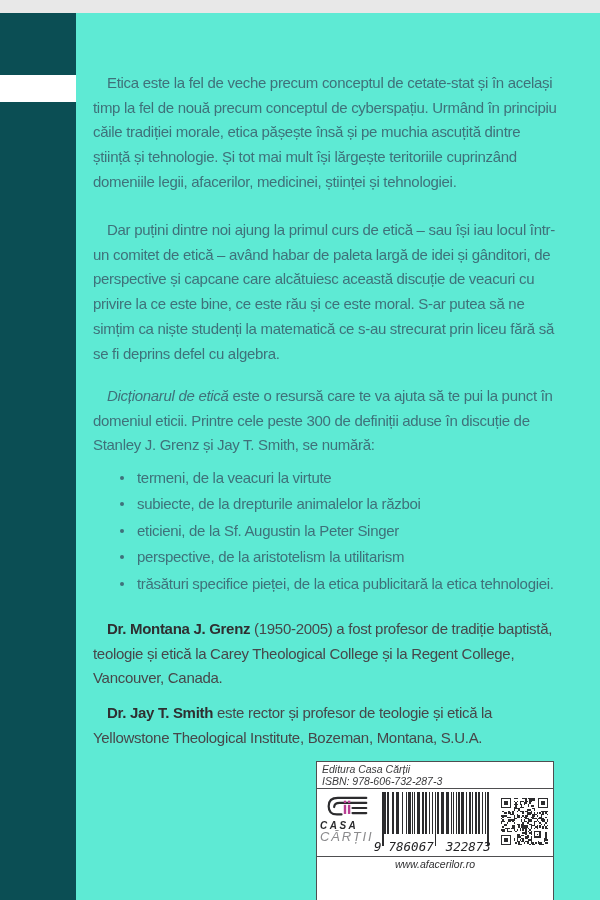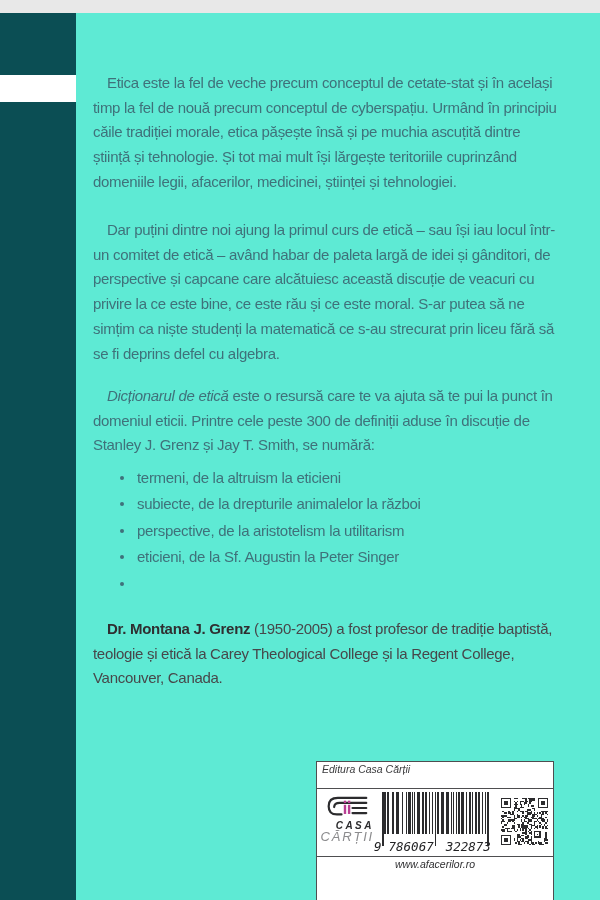--- a/index.html
+++ b/index.html
@@ -40,21 +40,21 @@
   
   .pubbox{
     position:absolute;left:316px;top:748px;width:238px;height:146px;
     box-sizing:border-box;border:1.5px solid #4e4e50;background:#fff;color:#3a3a3c;font-style:italic;
   }
   .pub-header{
     box-sizing:border-box;height:27px;border-bottom:1.5px solid #4e4e50;
     padding:2px 0 0 5px;font-size:10.5px;line-height:11.5px;letter-spacing:0;
   }
   .pub-mid{position:relative;height:67px;}
-  .logo{position:absolute;left:3px;top:6px;width:54px;text-align:right;}
+  .logo{position:absolute;left:3px;top:6px;width:54px;text-align:left;}
   .logo svg{display:block;margin:0 auto;width:44px;height:26px;}
   .logo .l1{font-size:10px;font-weight:bold;letter-spacing:2.5px;color:#2b2b2d;line-height:10px;}
   .logo .l2{font-size:13px;letter-spacing:1.8px;color:#8b8b8d;line-height:11px;}
   .barcode{position:absolute;left:57px;top:3px;width:124px;height:62px;}
   .barcode svg{position:absolute;left:0;top:0;width:124px;height:58px;}
   .digits{
     position:absolute;left:0;bottom:1px;width:124px;height:14px;
     font-family:"DejaVu Sans Mono",monospace;font-size:12.5px;color:#232325;
     display:flex;align-items:flex-end;line-height:13px;
   }
@@ -76,46 +76,49 @@
 
   <p class="para" id="p1">Etica este la fel de veche precum conceptul de cetate-stat și în același timp la fel de nouă precum conceptul de cyberspațiu. Urmând în principiu căile tradiției morale, etica pășește însă și pe muchia ascuțită dintre știință și tehnologie. Și tot mai mult își lărgește teritoriile cuprinzând domeniile legii, afacerilor, medicinei, științei și tehnologiei.</p>
 
   <p class="para" id="p2">Dar puțini dintre noi ajung la primul curs de etică – sau își iau locul într-un comitet de etică – având habar de paleta largă de idei și gânditori, de perspective și capcane care alcătuiesc această discuție de veacuri cu privire la ce este bine, ce este rău și ce este moral. S-ar putea să ne simțim ca niște studenți la matematică ce s-au strecurat prin liceu fără să se fi deprins defel cu algebra.</p>
 
   <p class="para" id="p3"><em>Dicționarul de etică</em><span> este o resursă care te va ajuta să te pui la punct în domeniul eticii. Printre cele peste 300 de definiții aduse în discuție de Stanley J. Grenz și Jay T. Smith, se numără:</span></p>
 
   <div class="bullets">
     <div class="bullet-item">
       <span class="dot"></span>
-      <span>termeni, de la altruism la eticieni</span>
+      <span>termeni, de la veacuri la virtute</span>
     </div>
     <div class="bullet-item">
       <span class="dot"></span>
       <span>subiecte, de la drepturile animalelor la război</span>
     </div>
     <div class="bullet-item">
       <span class="dot"></span>
-      <span>perspective, de la aristotelism la utilitarism</span>
+      <span>eticieni, de la Sf. Augustin la Peter Singer</span>
     </div>
     <div class="bullet-item">
       <span class="dot"></span>
-      <span>eticieni, de la Sf. Augustin la Peter Singer</span>
+      <span>perspective, de la aristotelism la utilitarism</span>
     </div>
     <div class="bullet-item">
       <span class="dot"></span>
+      <span>trăsături specifice pieței, de la etica publicitară la etica tehnologiei.</span>
     </div>
   </div>
 
   <p class="para bio" id="bio1"><b>Dr. Montana J. Grenz</b><span> (1950-2005) a fost profesor de tradiție baptistă, teologie și etică la Carey Theological College și la Regent College, Vancouver, Canada.</span></p>
 
+  <p class="para bio" id="bio2"><b>Dr. Jay T. Smith</b><span> este rector și profesor de teologie și etică la Yellowstone Theological Institute, Bozeman, Montana, S.U.A.</span></p>
 
   <div class="pubbox">
 
     <div class="pub-header">
       <div>Editura Casa Cărții</div>
+      <div>ISBN: 978-606-732-287-3</div>
     </div>
 
     <div class="pub-mid">
 
       <div class="logo">
         <svg viewBox="0 0 48 28">
           <g fill="none" stroke="#2b2b2d" stroke-width="2.4" stroke-linecap="round">
             <path d="M45 3 H14 Q4 3 4 12 Q4 21 13 21 H18"></path>
             <path d="M45 8.5 H16 Q10 8.5 10 13"></path>
             <path d="M45 14 H30"></path>

